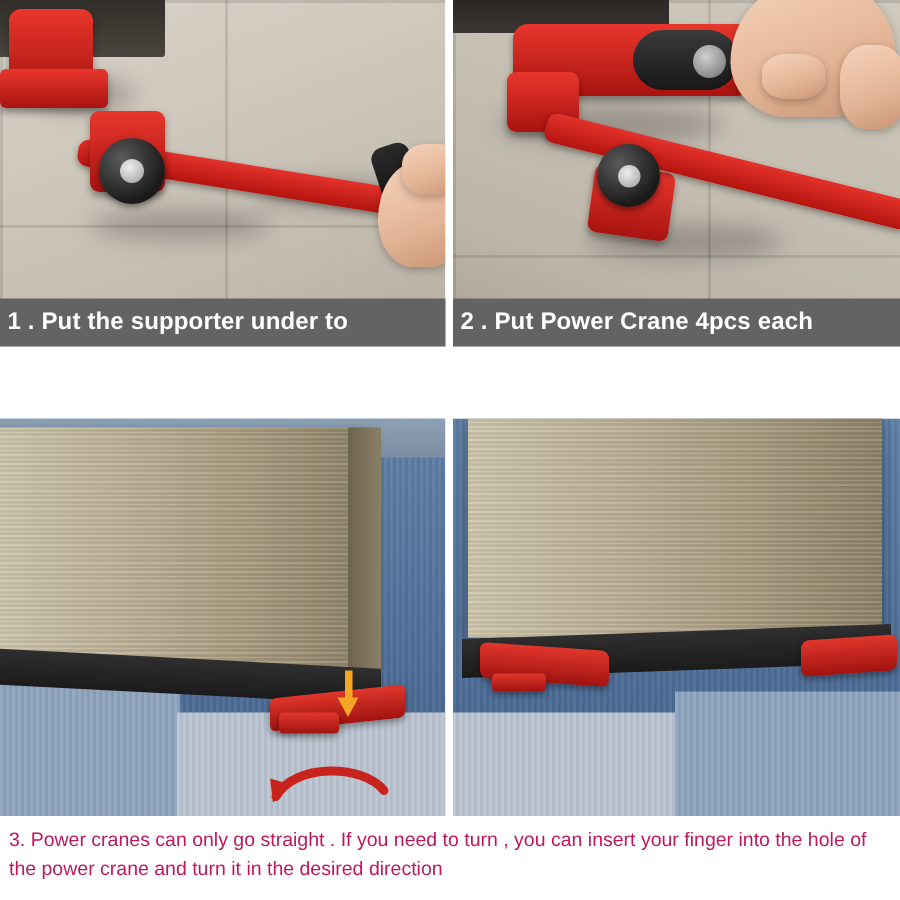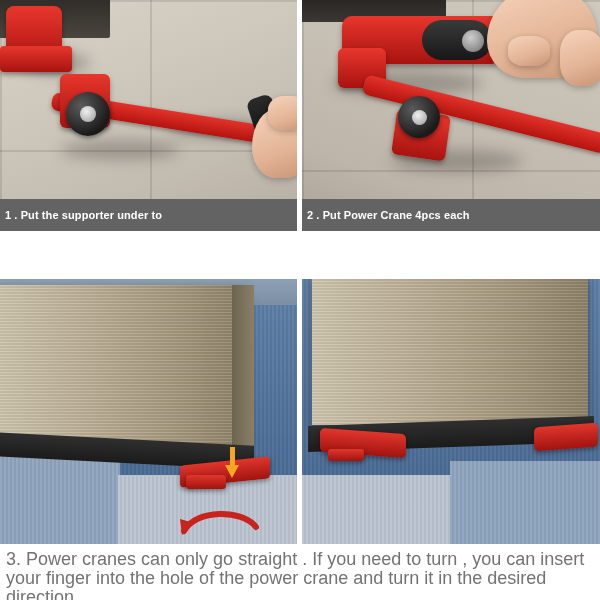--- a/index.html
+++ b/index.html
@@ -38,21 +38,21 @@
   .wheel{position:absolute;border-radius:50%;background:radial-gradient(circle at 35% 32%,#5b5b5b,#1a1a1a 70%);box-shadow:0 2px 4px rgba(0,0,0,.45);}
   .wheelhub{position:absolute;border-radius:50%;background:radial-gradient(circle at 40% 35%,#efefef,#9a9a9a);}
   .grip{position:absolute;background:linear-gradient(180deg,#2a2a2a,#111);border-radius:8px;transform:rotate(-18deg);}
 
   
   .hand{position:absolute;border-radius:45% 45% 40% 40%/55% 55% 45% 45%;
     background:linear-gradient(160deg,#f6d4bb,#e3b496 60%,#c89475);box-shadow:0 2px 6px rgba(0,0,0,.25);}
 
   
   .cap{position:absolute;top:199px;height:32px;background:#636363;color:#fff;
-       display:flex;align-items:center;font-size:11px;font-weight:bold;letter-spacing:.1px;padding-left:5px;box-sizing:border-box;overflow:hidden;white-space:nowrap;}
+       display:flex;align-items:center;font-size:16px;font-weight:bold;letter-spacing:.1px;padding-left:5px;box-sizing:border-box;overflow:hidden;white-space:nowrap;}
   .cap.left{left:0;width:297px;}
   .cap.right{left:302px;width:298px;}
 
   
   .title{position:absolute;left:0;top:231px;width:600px;height:48px;display:flex;align-items:center;justify-content:center;
     font-size:37px;font-weight:bold;color:#000;letter-spacing:.5px;}
 
   
   .bot-row{position:absolute;left:0;top:279px;width:600px;height:265px;}
   .bpanel{position:absolute;top:0;height:265px;overflow:hidden;}
@@ -81,21 +81,21 @@
 
   .rolstand{position:absolute;background:linear-gradient(180deg,#e0362c,#a11310);box-shadow:0 2px 5px rgba(0,0,0,.4);}
 
   .arrow-down{position:absolute;width:0;height:0;border-left:7px solid transparent;border-right:7px solid transparent;border-top:13px solid #f5a623;}
   .arrow-stem{position:absolute;width:5px;background:#f5a623;}
 
   .curvearrow{position:absolute;}
 
   
   .footer{position:absolute;left:0;top:546px;width:600px;height:54px;padding:4px 6px 0 6px;box-sizing:border-box;
-          font-size:18px;line-height:19px;color:#737373;}
+          font-size:13px;line-height:19px;color:#be185d;}
 
   .sr{position:absolute;width:1px;height:1px;overflow:hidden;clip:rect(0 0 0 0);}
 </style>
 </head>
 <body>
 
 <div id="page">
 
   <div class="top-row">
 

